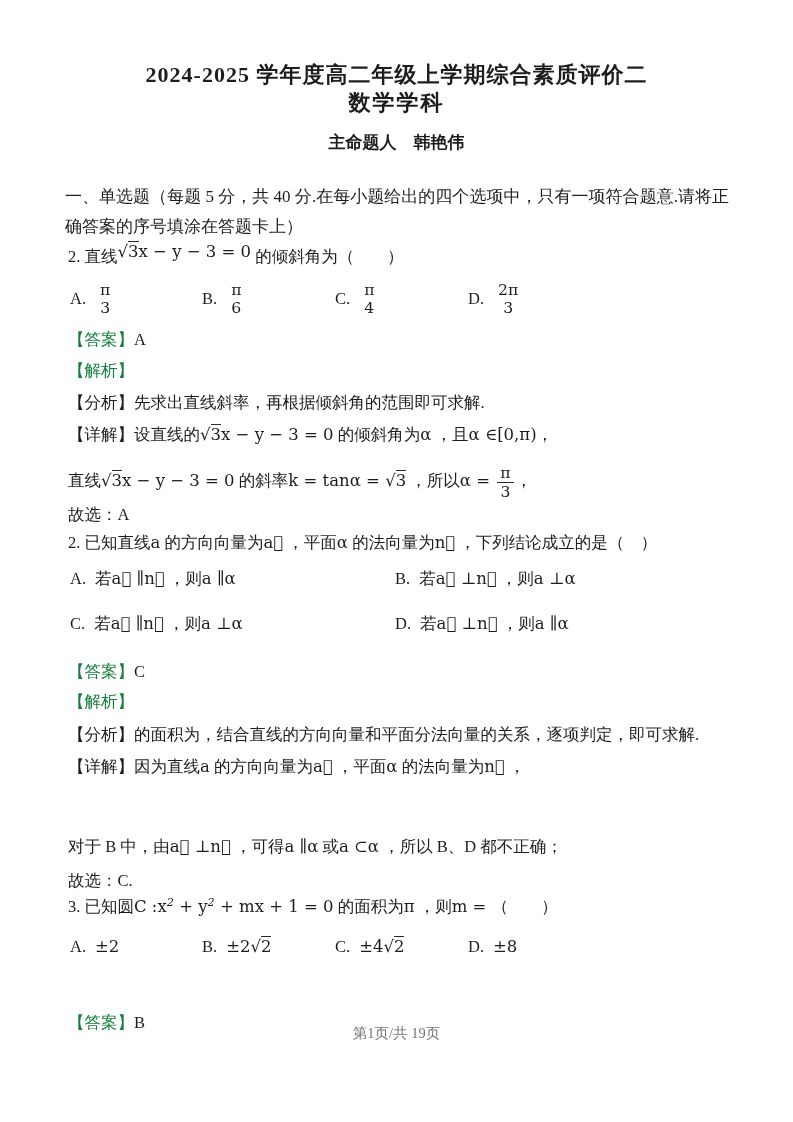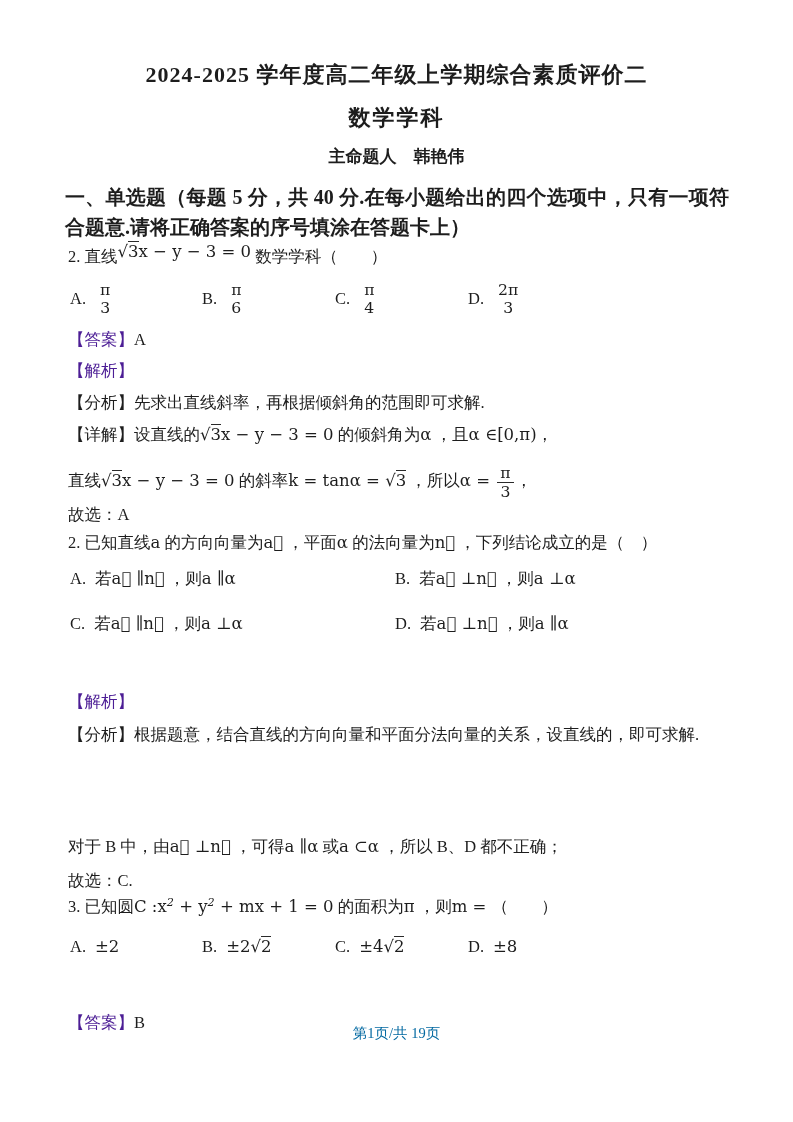--- a/index.html
+++ b/index.html
@@ -3,49 +3,49 @@
 <meta charset="utf-8">
 <style>
   html,body{margin:0;padding:0;background:#ffffff;}
   .page{position:relative;width:793px;height:1122px;background:#ffffff;overflow:hidden;
         font-family:"Liberation Serif","DejaVu Serif",serif;color:#1d1d1d;font-size:16.5px;}
   .ctr{position:absolute;left:0;width:100%;text-align:center;}
   .ln{position:absolute;left:68px;width:664px;white-space:normal;}
   .t1{font-size:22px;font-weight:bold;letter-spacing:1px;}
   .t2{font-size:22px;font-weight:bold;letter-spacing:2px;}
   .t3{font-size:17px;font-weight:bold;}
-  .intro{font-size:20px;font-weight:bold;line-height:30px;text-align:justify;}
-  .blue{color:#4c1d95;}
+  .intro{font-size:17px;font-weight:normal;line-height:30px;text-align:justify;}
+  .blue{color:#15803d;}
   .m{font-family:"DejaVu Serif",serif;}
   .mu{font-family:"DejaVu Serif",serif;font-style:normal;}
   .sup{font-size:0.68em;vertical-align:0.5em;font-style:italic;font-family:"DejaVu Serif",serif;}
   .rad{border-top:1px solid #2a2a2a;}
   .raise{position:relative;top:-5px;display:inline-block;}
   .frac{display:inline-flex;flex-direction:column;align-items:center;vertical-align:middle;
         line-height:1.15;font-size:0.95em;margin:0 2px;font-family:"DejaVu Serif",serif;}
   .frac .fn{padding:0 3px;}
   .frac.bar .fn{border-bottom:1px solid #2a2a2a;}
   .optrow{position:absolute;left:65px;width:668px;height:42px;}
   .opt{position:absolute;top:0;display:flex;align-items:center;gap:9px;}
   .solve-line{line-height:40px;}
-  .footer{font-size:14.5px;color:#0369a1;}
+  .footer{font-size:14.5px;color:#737373;}
 </style>
 </head>
 <body>
 
 <div class="page">
 
   <div class="ctr t1" style="top:60px">2024-2025 学年度高二年级上学期综合素质评价二</div>
-  <div class="ctr t2" style="top:103px">数学学科</div>
-  <div class="ctr t3" style="top:145px">主命题人　韩艳伟</div>
+  <div class="ctr t2" style="top:88px">数学学科</div>
+  <div class="ctr t3" style="top:131px">主命题人　韩艳伟</div>
 
   <div class="ln intro" style="top:182px;left:65px">一、单选题（每题 5 分，共 40 分.在每小题给出的四个选项中，只有一项符合题意.请将正确答案的序号填涂在答题卡上）</div>
 
   <div class="ln" style="top:246px">
-    <span>2.  直线</span><span><span class="mu raise">√</span><span class="mu raise rad">3</span><span class="m raise">x − y − 3 = 0</span></span><span> 数学学科（　　）</span>
+    <span>2.  直线</span><span><span class="mu raise">√</span><span class="mu raise rad">3</span><span class="m raise">x − y − 3 = 0</span></span><span> 的倾斜角为（　　）</span>
   </div>
 
   <div class="optrow" style="top:281px">
     <div class="opt" style="left:5px">
       <span>A.</span>
       <span class="frac">
           <span class="fn">π</span>
           <span class="fd">3</span>
         </span>
     </div>
@@ -106,25 +106,31 @@
     <div class="opt" style="left:5px">
       <span>C.</span>
       <span><span>若</span><span class="m">a⃗</span><span class="mu"> ∥</span><span class="m">n⃗</span><span> ，则</span><span class="m">a</span><span class="mu"> ⊥</span><span class="m">α</span></span>
     </div>
     <div class="opt" style="left:330px">
       <span>D.</span>
       <span><span>若</span><span class="m">a⃗</span><span class="mu"> ⊥</span><span class="m">n⃗</span><span> ，则</span><span class="m">a</span><span class="mu"> ∥</span><span class="m">α</span></span>
     </div>
   </div>
 
+  <div class="ln" style="top:661px">
+    <span class="blue">【答案】</span><span>C</span>
+  </div>
   <div class="ln" style="top:691px">
     <span class="blue">【解析】</span>
   </div>
   <div class="ln" style="top:724px">
-    <span>【分析】</span><span>根据题意，结合直线的方向向量和平面分法向量的关系，设直线的，即可求解.</span>
+    <span>【分析】</span><span>的面积为，结合直线的方向向量和平面分法向量的关系，逐项判定，即可求解.</span>
+  </div>
+  <div class="ln" style="top:756px">
+    <span>【详解】</span><span><span>因为直线</span><span class="m">a</span><span> 的方向向量为</span><span class="m">a⃗</span><span> ，平面</span><span class="m">α</span><span> 的法向量为</span><span class="m">n⃗</span><span> ，</span></span>
   </div>
   <div class="ln" style="top:870px">故选：C.</div>
   <div class="ln" style="top:836px"><span>对于 B 中，由</span><span class="m">a⃗</span><span class="mu"> ⊥</span><span class="m">n⃗</span><span> ，可得</span><span class="m">a</span><span class="mu"> ∥</span><span class="m">α</span><span> 或</span><span class="m">a</span><span class="mu"> ⊂</span><span class="m">α</span><span> ，所以 B、D 都不正确；</span></div>
 
   <div class="ln" style="top:896px"><span>3.  已知圆</span><span class="m">C</span><span class="mu"> :</span><span class="m">x</span><span class="sup">2</span><span class="mu"> + </span><span class="m">y</span><span class="sup">2</span><span class="mu"> + </span><span class="m">mx</span><span class="mu"> + 1 = 0</span><span> 的面积为</span><span class="m">π</span><span> ，则</span><span class="m">m</span><span class="mu"> = （　　）</span></div>
 
   <div class="optrow" style="top:937px;height:32px">
     <div class="opt" style="left:5px">
       <span>A.</span>
       <span><span class="mu">±2</span></span>

